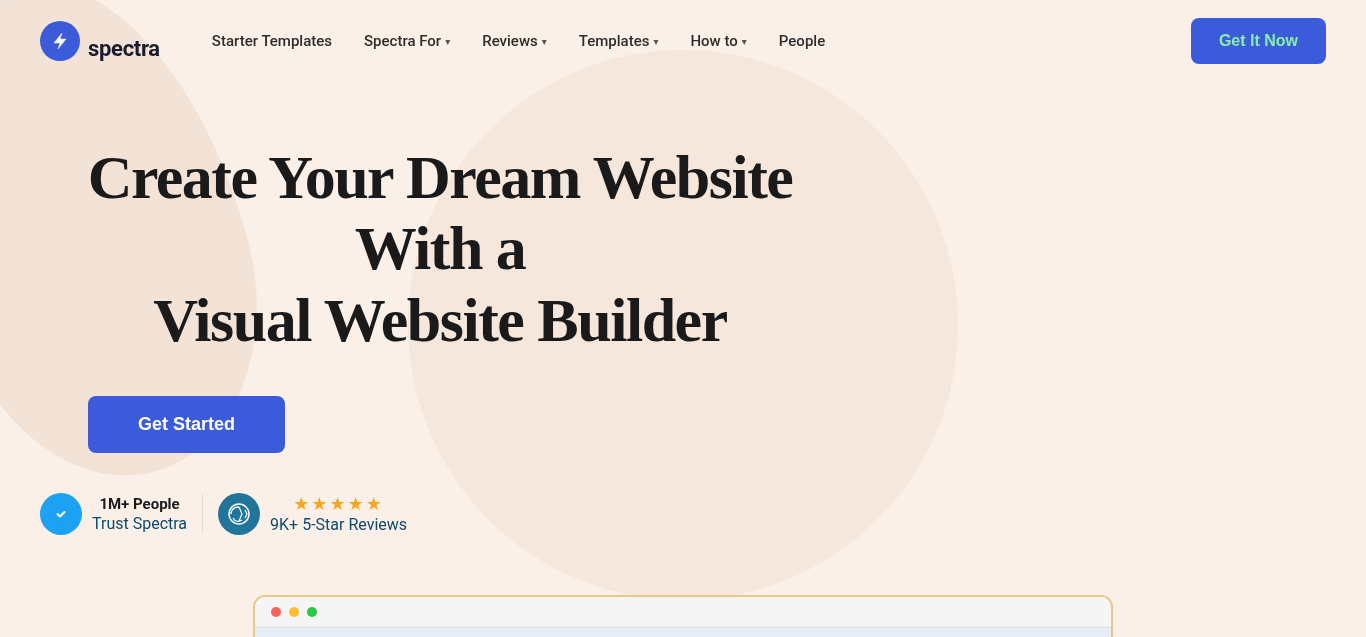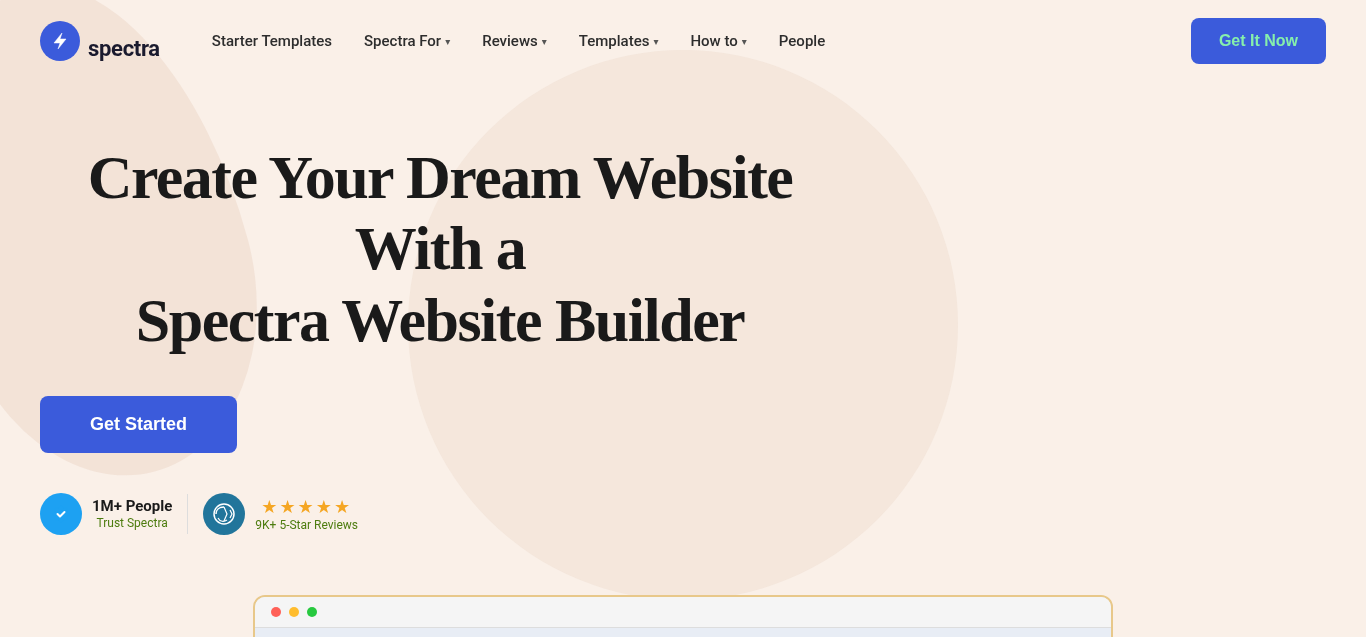--- a/index.html
+++ b/index.html
@@ -151,20 +151,21 @@
     .get-started-btn {
       margin-top: 40px;
       background: #3b5bdb;
       color: white;
       padding: 18px 50px;
       border: none;
       border-radius: 8px;
       font-size: 18px;
       font-weight: 600;
       cursor: pointer;
+      margin-left: 48px;
     }
 
     
     .social-proof {
       display: flex;
       align-items: center;
       gap: 15px;
       margin-top: 40px;
     }
 
@@ -195,22 +196,22 @@
       font-size: 20px;
     }
 
     .proof-text-main {
       font-size: 15px;
       font-weight: 700;
       color: #1a1a1a;
     }
 
     .proof-text-sub {
-      font-size: 12px;
-      color: #4d7c0f;
+      font-size: 16px;
+      color: #0c4a6e;
       margin-top: 1px;
     }
 
     .proof-divider {
       width: 1px;
       height: 40px;
       background: #ddd;
     }
 
     .stars {
@@ -302,21 +303,21 @@
       </a>
     </div>
   </div>
 
   <button class="get-it-now-btn">Get It Now</button>
 </nav>
 
 <section class="hero">
   <h1 class="hero-title">
     <span>Create Your Dream Website With a</span><br>
-    <span>Spectra Website Builder</span>
+    <span>Visual Website Builder</span>
   </h1>
 
   <button class="get-started-btn">Get Started</button>
 
   <div class="social-proof">
     <div class="proof-item">
       <div class="proof-icon blue">
         <svg width="22" height="22" viewBox="0 0 22 22" fill="none">
           <path d="M11 2L13.5 5H17V8.5L20 11L17 13.5V17H13.5L11 20L8.5 17H5V13.5L2 11L5 8.5V5H8.5L11 2Z" fill="#1da1f2" stroke="#1da1f2" stroke-width="0.5"></path>
           <path d="M7.5 11L10 13.5L14.5 9" stroke="white" stroke-width="2" stroke-linecap="round" stroke-linejoin="round"></path>

